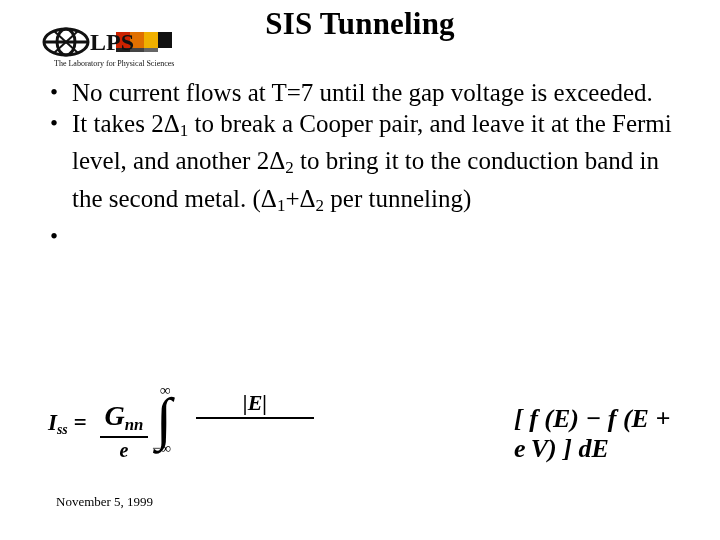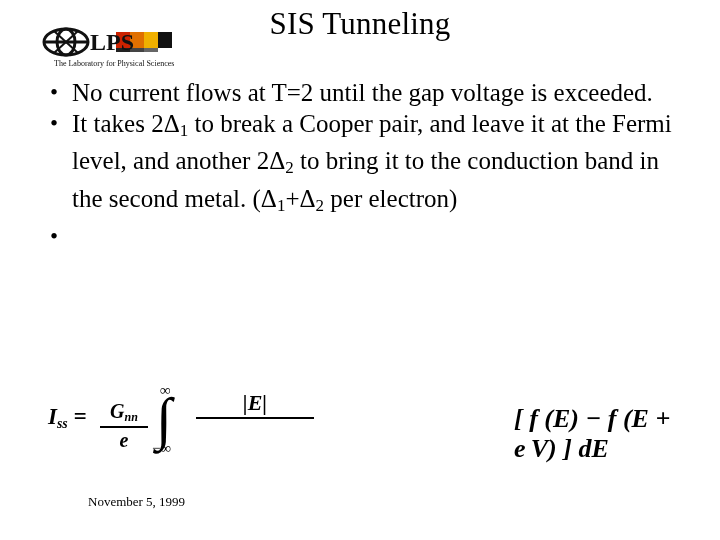--- a/index.html
+++ b/index.html
@@ -30,20 +30,21 @@
     position: absolute;
     left: 0;
     top: 6px;
     width: 720px;
     text-align: center;
     font-family: "Liberation Serif", serif;
     font-size: 31px;
     line-height: 36px;
     color: #000000;
     letter-spacing: 0.2px;
+    font-weight: bold;
   }
 
   
   .body {
     position: absolute;
     left: 40px;
     top: 78px;
     width: 640px;
   }
   .bullet {
@@ -77,21 +78,21 @@
     position: absolute;
     white-space: nowrap;
   }
   .ital {
     font-family: "Liberation Serif", serif;
     font-style: italic;
     font-weight: bold;
   }
   .eq-lhs {
     left: 0px;
-    top: 22px;
+    top: 28px;
     font-size: 23px;
   }
   .eq-lhs .sub2 { font-size: 0.6em; vertical-align: -0.28em; }
 
   .frac {
     position: absolute;
     text-align: center;
   }
   .frac .num, .frac .den {
     display: block;
@@ -100,21 +101,21 @@
     font-weight: bold;
   }
   .frac .bar {
     display: block;
     border-top: 2px solid #000;
     margin: 1px 0 1px 0;
   }
 
   
   .frac1 { left: 52px; top: 18px; width: 48px; }
-  .frac1 .num { font-size: 20px; }
+  .frac1 .num { font-size: 28px; }
   .frac1 .den { font-size: 20px; }
 
   
   .integral {
     position: absolute;
     left: 108px;
     top: 8px;
     font-family: "Liberation Serif", serif;
     font-size: 58px;
     line-height: 58px;
@@ -152,21 +153,20 @@
   }
 
   
   .footer {
     position: absolute;
     left: 56px;
     top: 494px;
     font-family: "Liberation Serif", serif;
     font-size: 13px;
     color: #000000;
-    margin-left: 32px;
   }
 </style>
 </head>
 <body>
 
 <div class="logo">
   <svg width="180" height="52" viewBox="0 0 180 52" xmlns="http://www.w3.org/2000/svg">
 
     <rect x="84" y="8" width="14" height="16" fill="#cc2200"></rect>
     <rect x="98" y="8" width="14" height="16" fill="#e07000"></rect>
@@ -187,26 +187,26 @@
     <text x="22" y="42" font-family="Liberation Serif, serif" font-size="8" fill="#111111">The Laboratory for Physical Sciences</text>
   </svg>
 </div>
 
 <div class="slide-title">SIS Tunneling</div>
 
 <div class="body">
 
   <div class="bullet">
     <span class="dot">•</span>
-    <span><span>No current flows at T=2 until the gap voltage is exceeded.</span></span>
+    <span><span>No current flows at T=7 until the gap voltage is exceeded.</span></span>
   </div>
 
   <div class="bullet">
     <span class="dot">•</span>
-    <span><span>It takes 2Δ</span><span class="sub">1</span><span>  to break a Cooper pair, and leave it at the Fermi level, and another 2Δ</span><span class="sub">2</span><span> to bring it to the conduction band in the second metal. (Δ</span><span class="sub">1</span><span>+Δ</span><span class="sub">2</span><span> per electron)</span></span>
+    <span><span>It takes 2Δ</span><span class="sub">1</span><span>  to break a Cooper pair, and leave it at the Fermi level, and another 2Δ</span><span class="sub">2</span><span> to bring it to the conduction band in the second metal. (Δ</span><span class="sub">1</span><span>+Δ</span><span class="sub">2</span><span> per tunneling)</span></span>
   </div>
 
   <div class="bullet">
     <span class="dot">•</span>
   </div>
 
 </div>
 
 <div class="equation">
 

